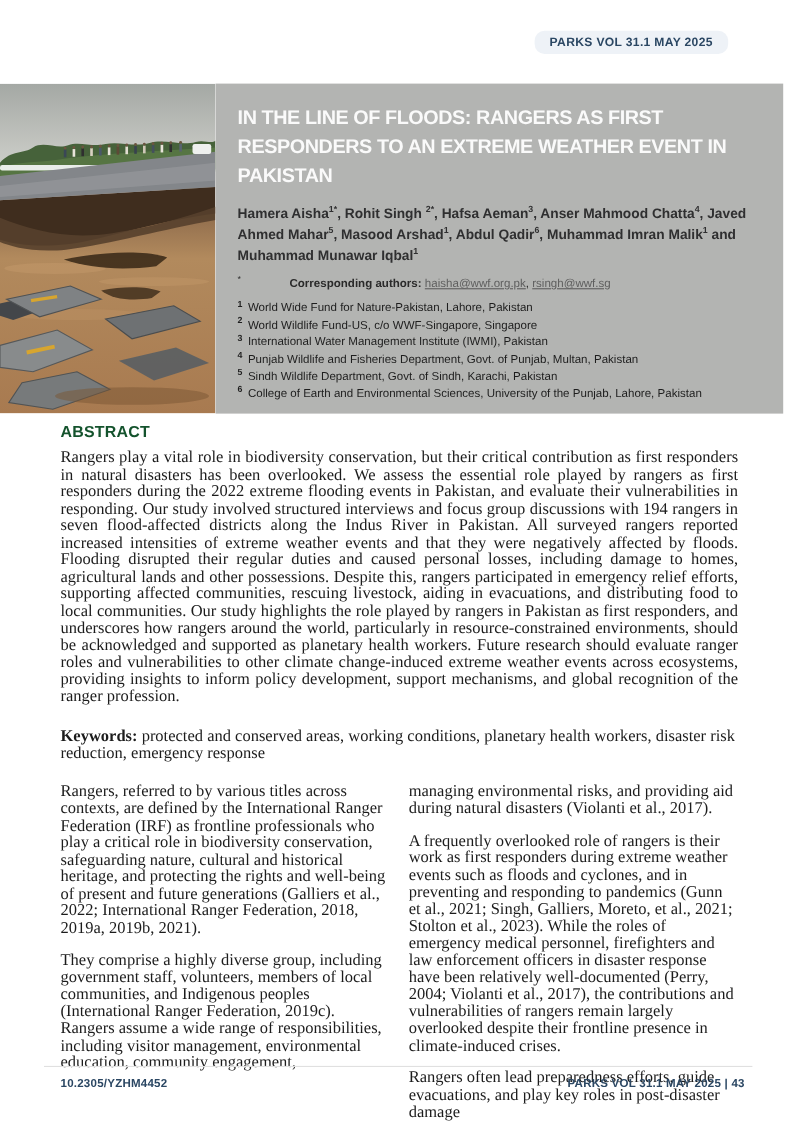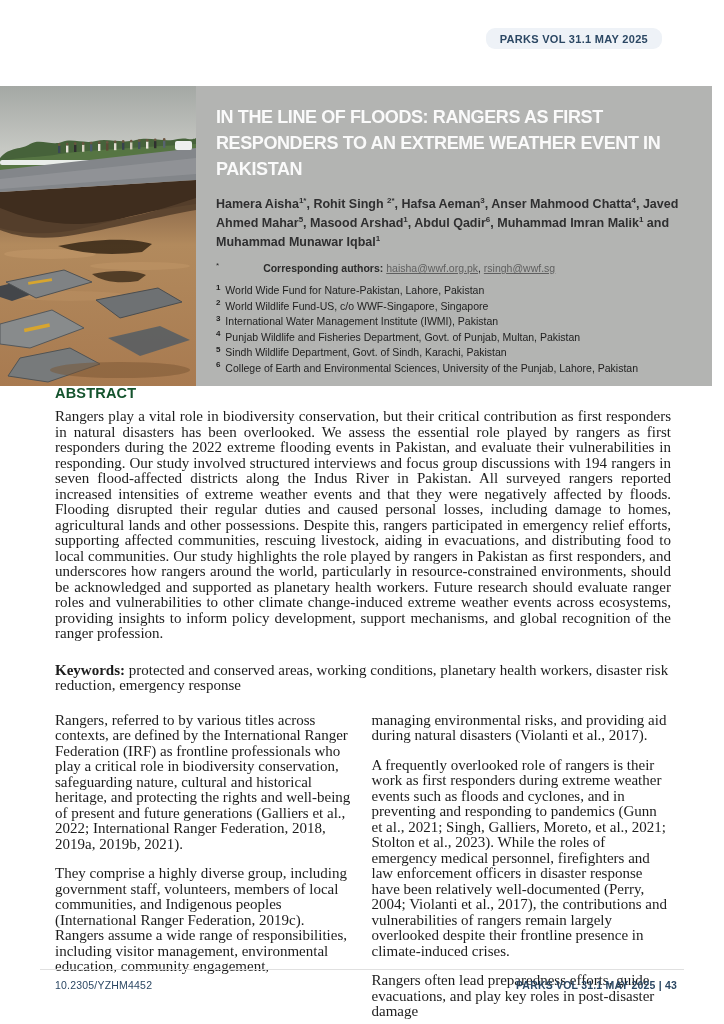--- a/index.html
+++ b/index.html
@@ -4,21 +4,21 @@
 <style>
   html,body{margin:0;padding:0;background:#ffffff;}
   .page{position:relative;width:724px;height:1024px;background:#ffffff;overflow:hidden;
         font-family:"Liberation Sans",sans-serif;}
 
   
   .badge{position:absolute;top:28px;right:62px;background:#eef2f7;color:#2b4763;
          font-size:11px;font-weight:700;letter-spacing:.3px;padding:5px 14px 4px;border-radius:9px;}
 
   
-  .header{position:absolute;top:86px;left:0;width:712px;height:300px;display:flex;}
+  .header{position:absolute;top:76px;left:0;width:712px;height:300px;display:flex;}
   .photo-wrap{width:196px;flex:none;overflow:hidden;}
   .photo-wrap svg{display:block;width:196px;height:300px;}
   .header-gray{flex:1;background:#b3b4b2;box-sizing:border-box;padding:18px 16px 0 20px;}
   .title{margin:0;font-size:18px;line-height:26px;font-weight:700;color:#fafafa;
          letter-spacing:-0.4px;text-transform:uppercase;}
   .authors{margin:13px 0 0;font-size:12.5px;line-height:19px;font-weight:700;color:#2f2f30;}
   .authors sup,.corr sup,.affil sup{font-size:8px;line-height:0;}
   .corr{margin:10px 0 0;font-size:10.5px;color:#2a2a2a;}
   .corr .lbl{font-weight:700;padding-left:44px;}
   .email{color:#5f5f5f;text-decoration:underline;cursor:pointer;}
@@ -31,21 +31,21 @@
   .serif{font-family:"Liberation Serif",serif;font-size:15px;line-height:15.5px;color:#1c1c1c;}
   .abstract-text{margin:0 0 21px;text-align:justify;}
   .keywords{margin:0 0 19px;}
   .keywords .kw-lbl{font-weight:700;}
   .columns{display:flex;gap:17px;}
   .col{flex:1;min-width:0;}
   .col p{margin:0 0 14px;}
 
   
   .footer-rule{position:absolute;left:40px;right:40px;top:969px;border-top:1px solid #e0e0e0;}
-  .doi{position:absolute;left:55px;top:979px;font-size:10.5px;font-weight:400;color:#2b4763;letter-spacing:.2px;}
+  .doi{position:absolute;left:55px;top:979px;font-size:10.5px;font-weight:700;color:#2b4763;letter-spacing:.2px;}
   .folio{position:absolute;right:47px;top:979px;font-size:10.5px;font-weight:700;color:#2b4763;letter-spacing:.2px;}
 </style>
 </head>
 <body>
 
 <div class="page">
 
   <div class="badge">PARKS VOL 31.1 MAY 2025</div>
 
   <div class="header">

